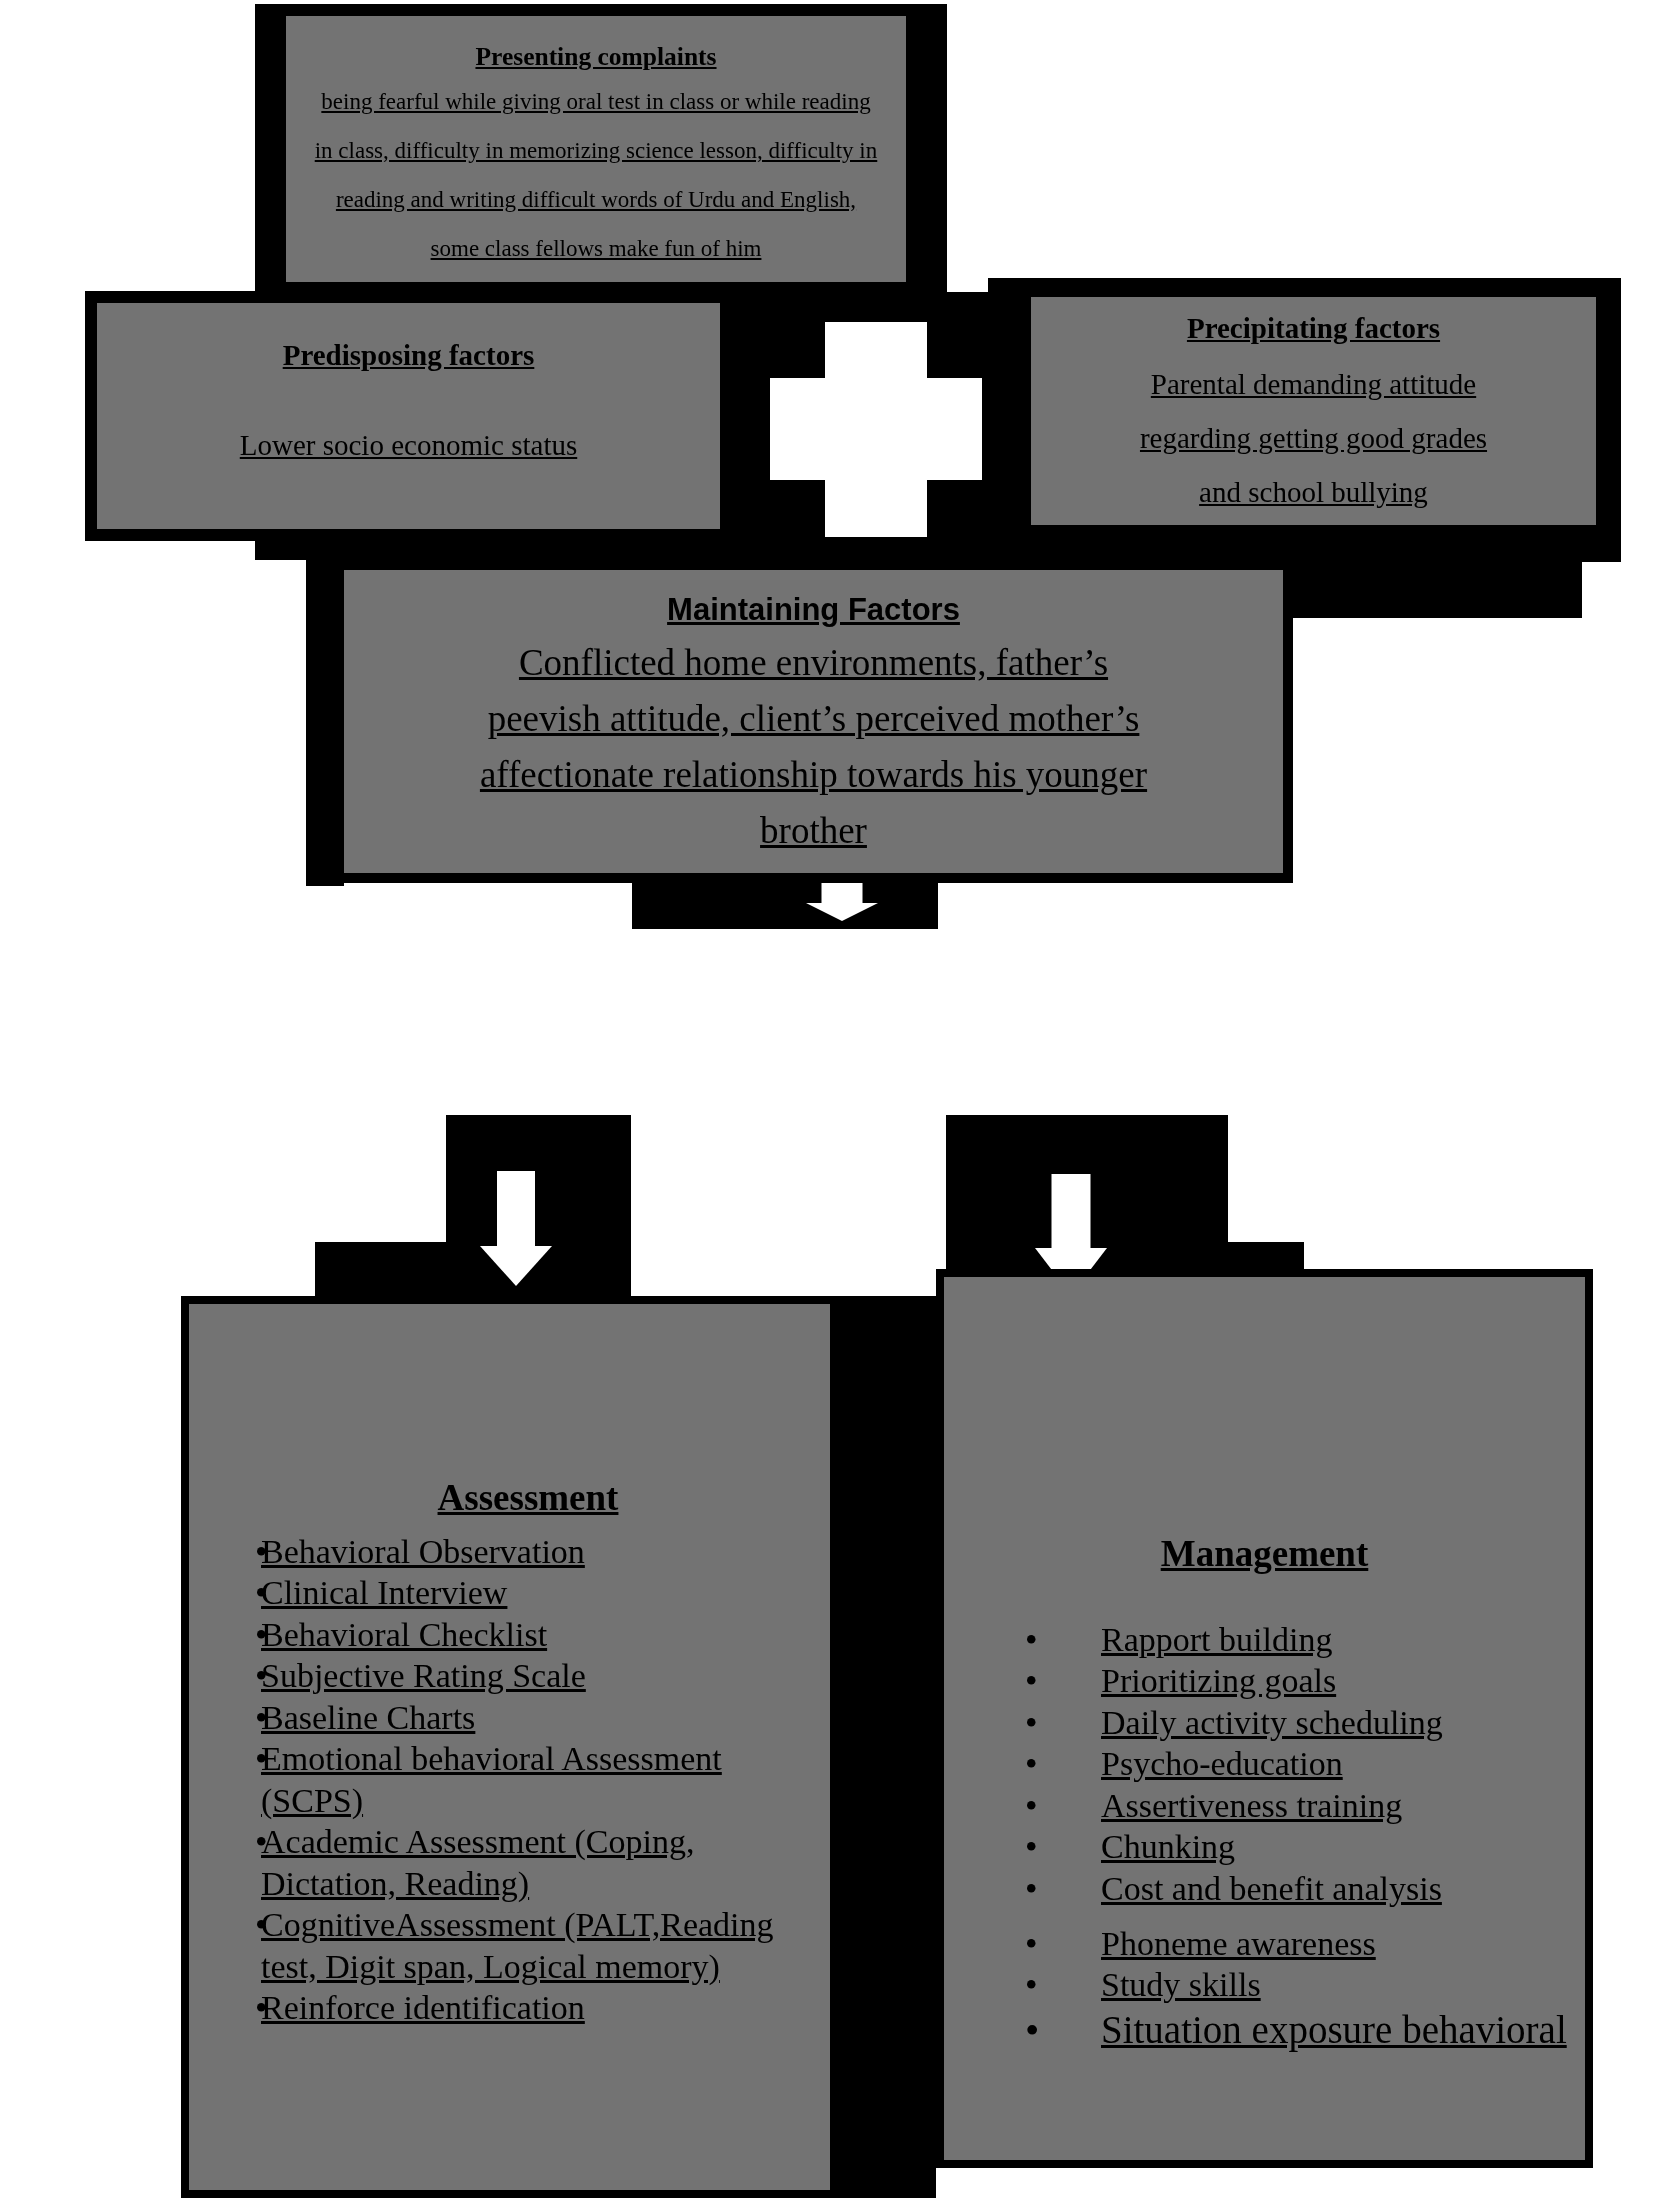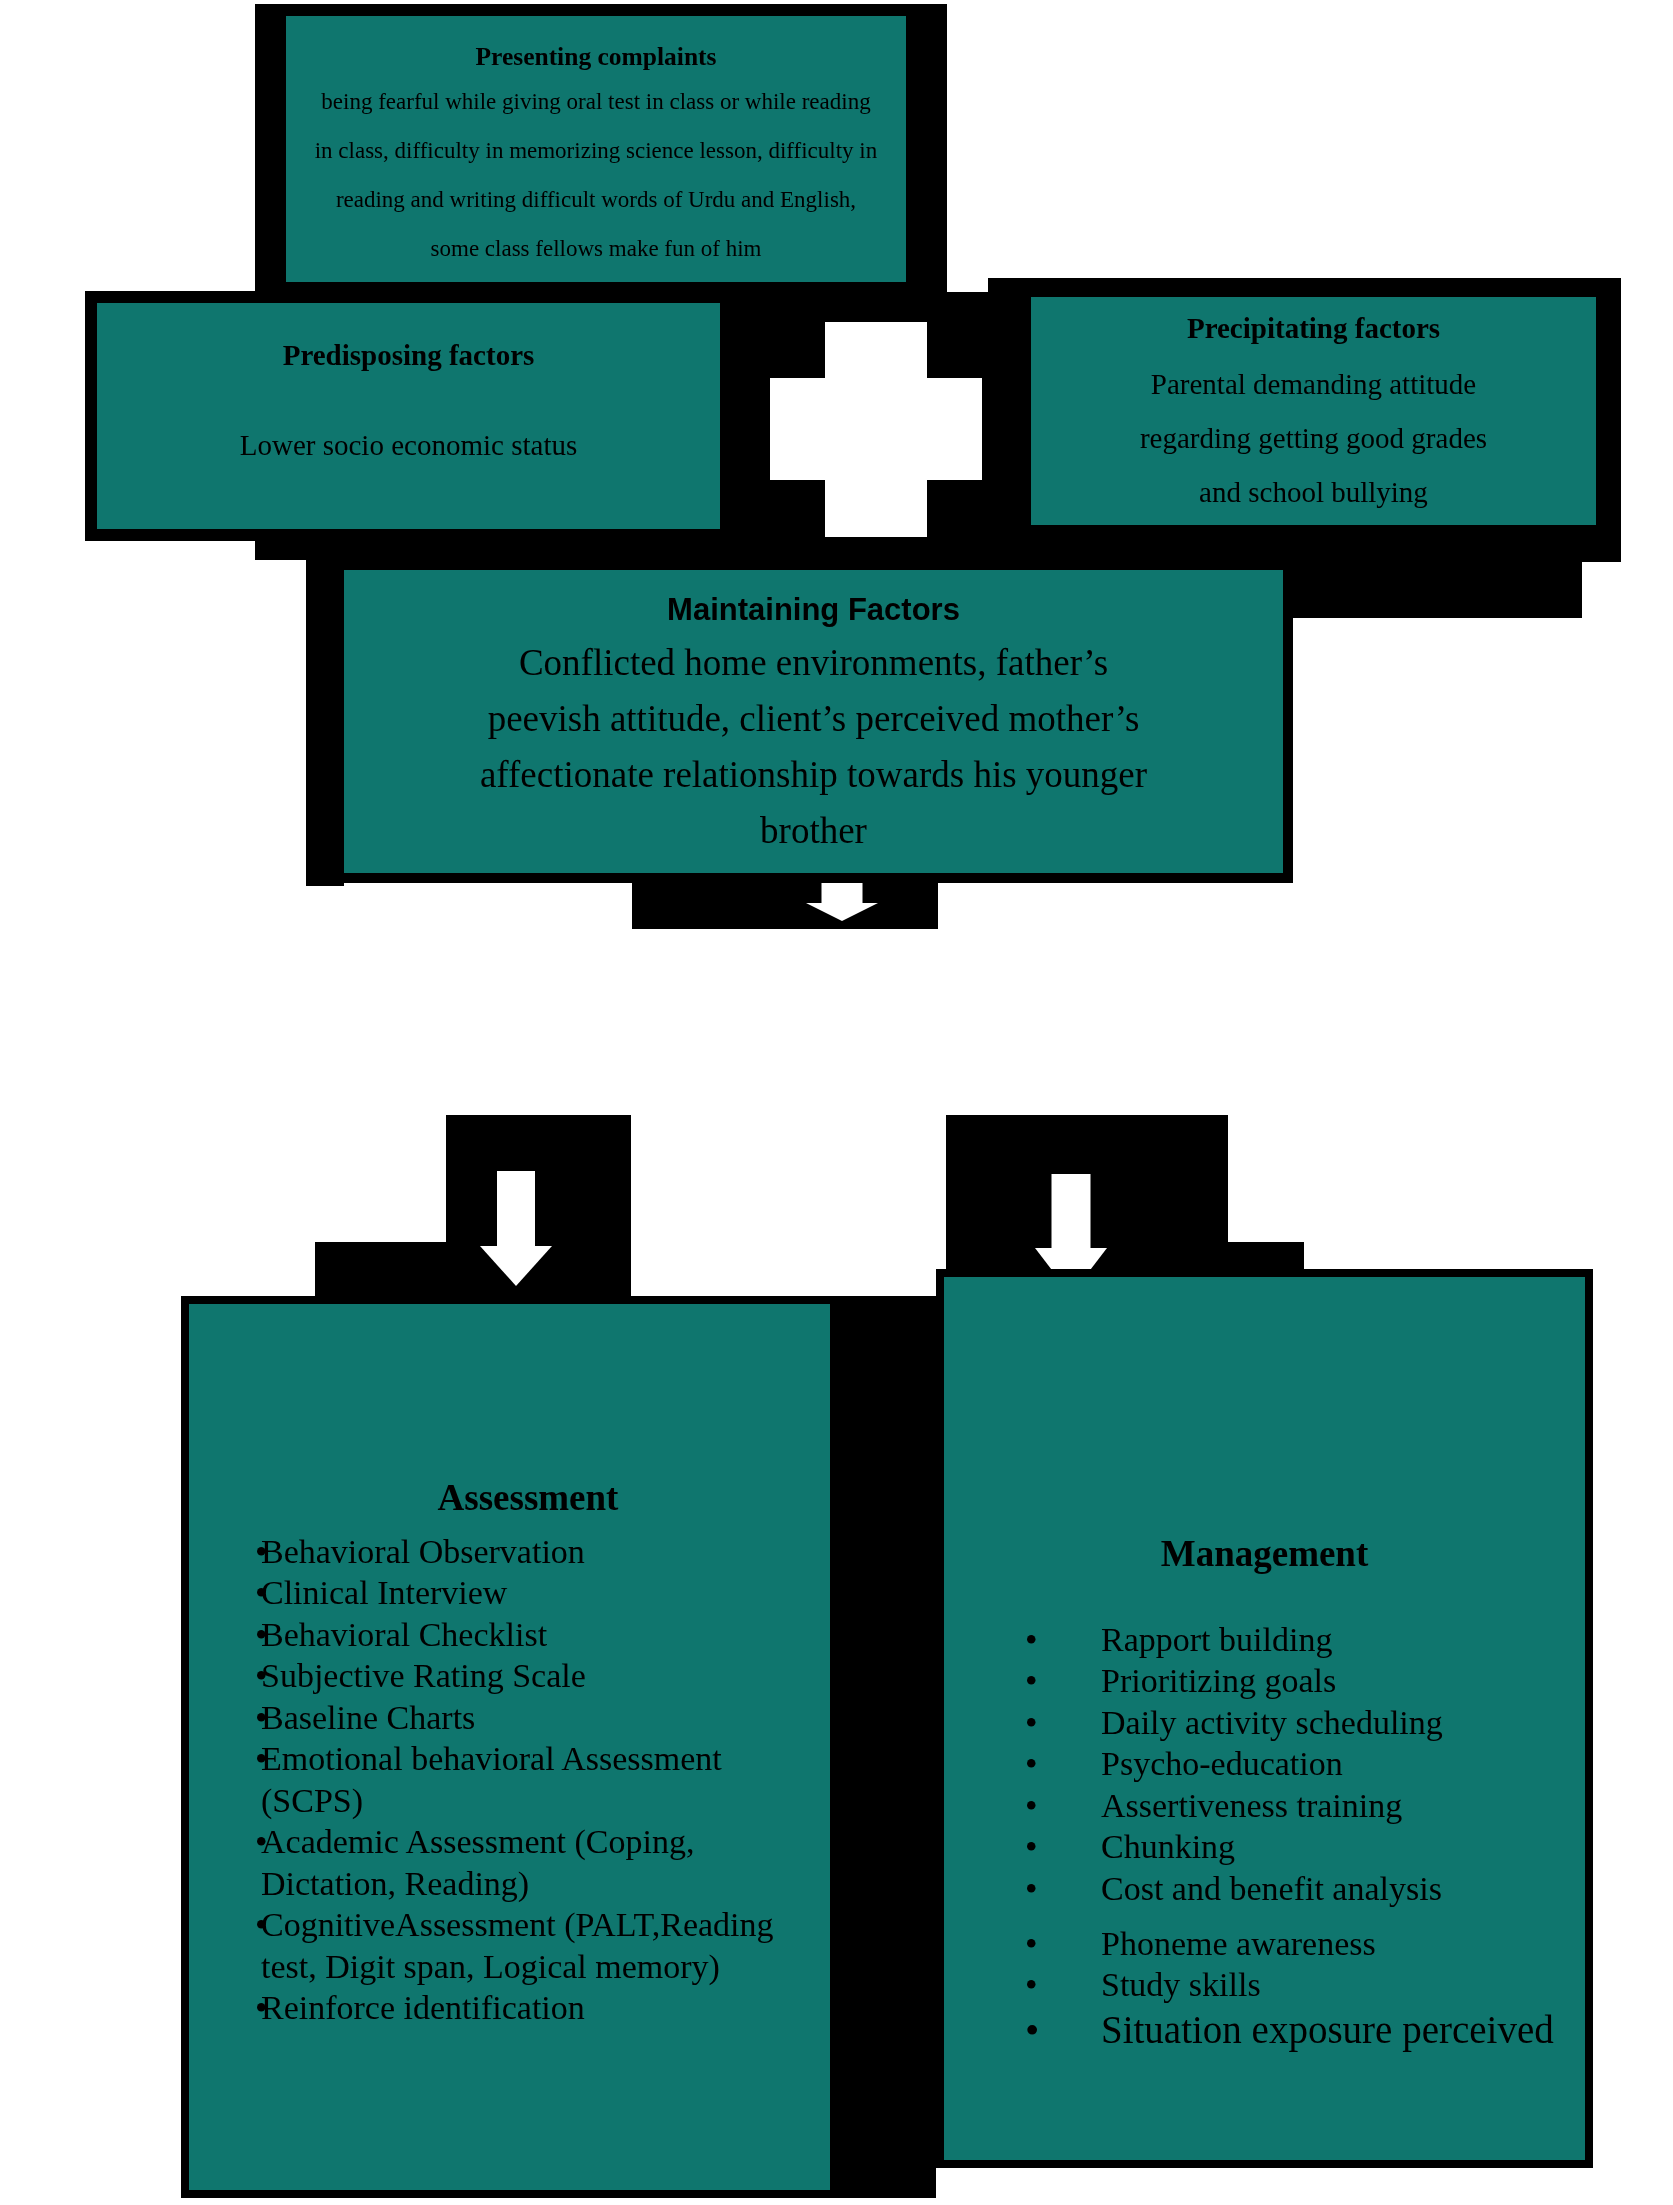--- a/index.html
+++ b/index.html
@@ -1,19 +1,19 @@
 <!DOCTYPE html>
 <html style="font-size:13.6px"><head>
 <meta charset="utf-8">
 <style>
   html,body{margin:0;padding:0;background:#ffffff;}
   #canvas{position:relative;width:1674px;height:2205px;background:#ffffff;overflow:hidden;
           font-family:"Liberation Serif", serif;color:#000;}
   .bk{position:absolute;background:#000;}
-  .wbox{position:absolute;box-sizing:border-box;background:#0f766e;border:8.5px solid #000;text-align:center;}
+  .wbox{position:absolute;box-sizing:border-box;background:#737373;border:8.5px solid #000;text-align:center;text-decoration:underline;}
   .title{font-weight:bold;}
   .nowrap{white-space:nowrap;}
   .line{white-space:nowrap;}
   
   .plusbar{position:absolute;background:#fff;}
   
   .arrow{position:absolute;}
   .arrow .shaft{position:absolute;background:#fff;left:50%;transform:translateX(-50%);top:0;}
   .arrow .head{position:absolute;left:50%;transform:translateX(-50%);width:0;height:0;}
   
@@ -119,18 +119,18 @@
     <ul class="blist" id="mgmtList" style="margin-top:44px;font-size:34px;">
         <li>Rapport building</li>
         <li>Prioritizing goals</li>
         <li>Daily activity scheduling</li>
         <li>Psycho-education</li>
         <li>Assertiveness training</li>
         <li>Chunking</li>
         <li>Cost and benefit analysis</li>
         <li class="gap-before">Phoneme awareness</li>
         <li>Study skills</li>
-        <li class="big">Situation exposure perceived</li>
+        <li class="big">Situation exposure behavioral</li>
       </ul>
   </div>
 
 </div>
 
 
 </body></html>

